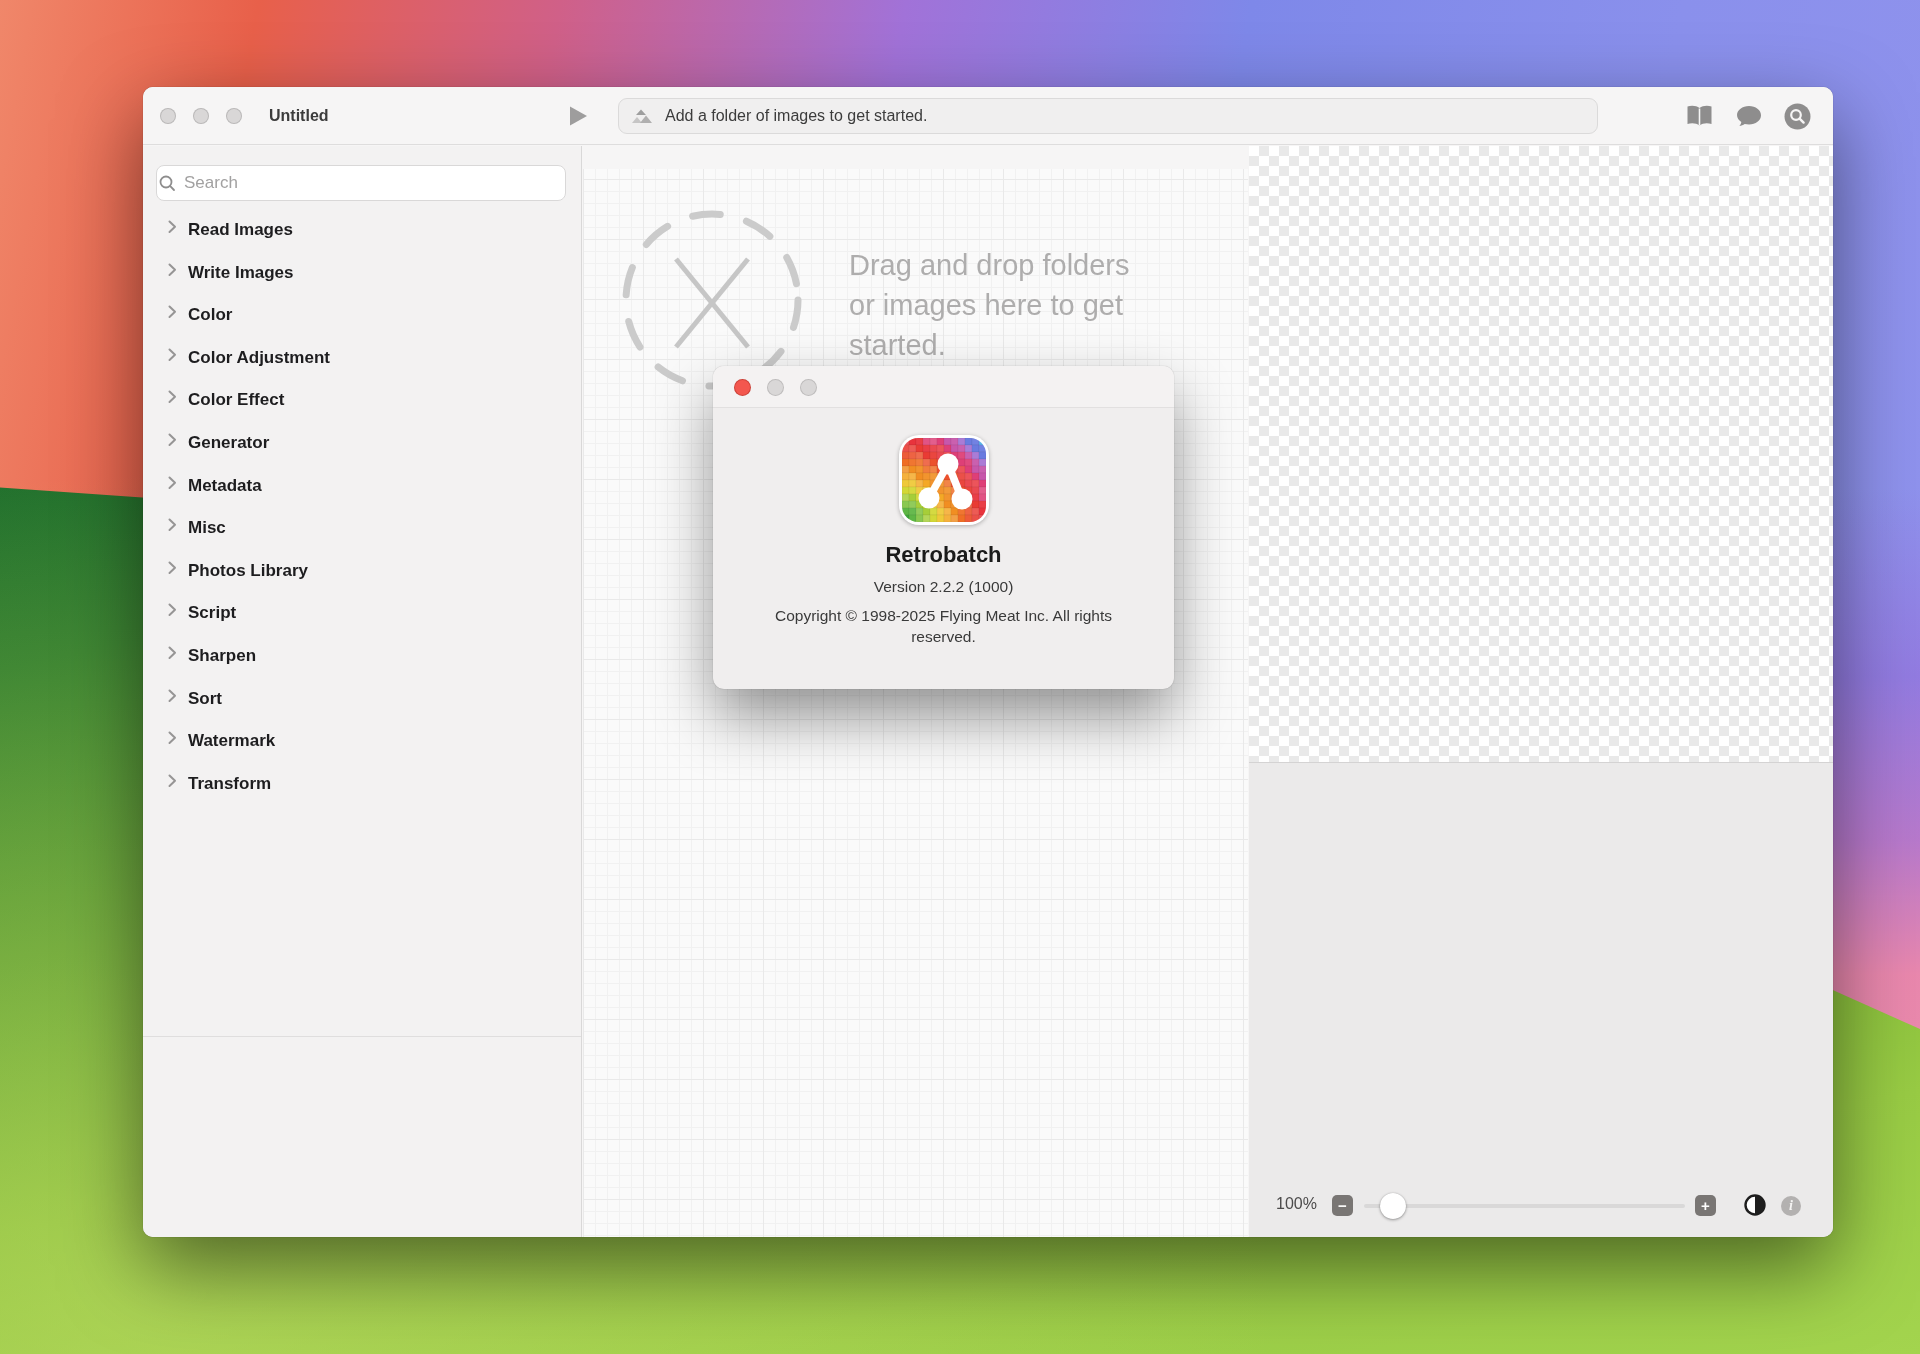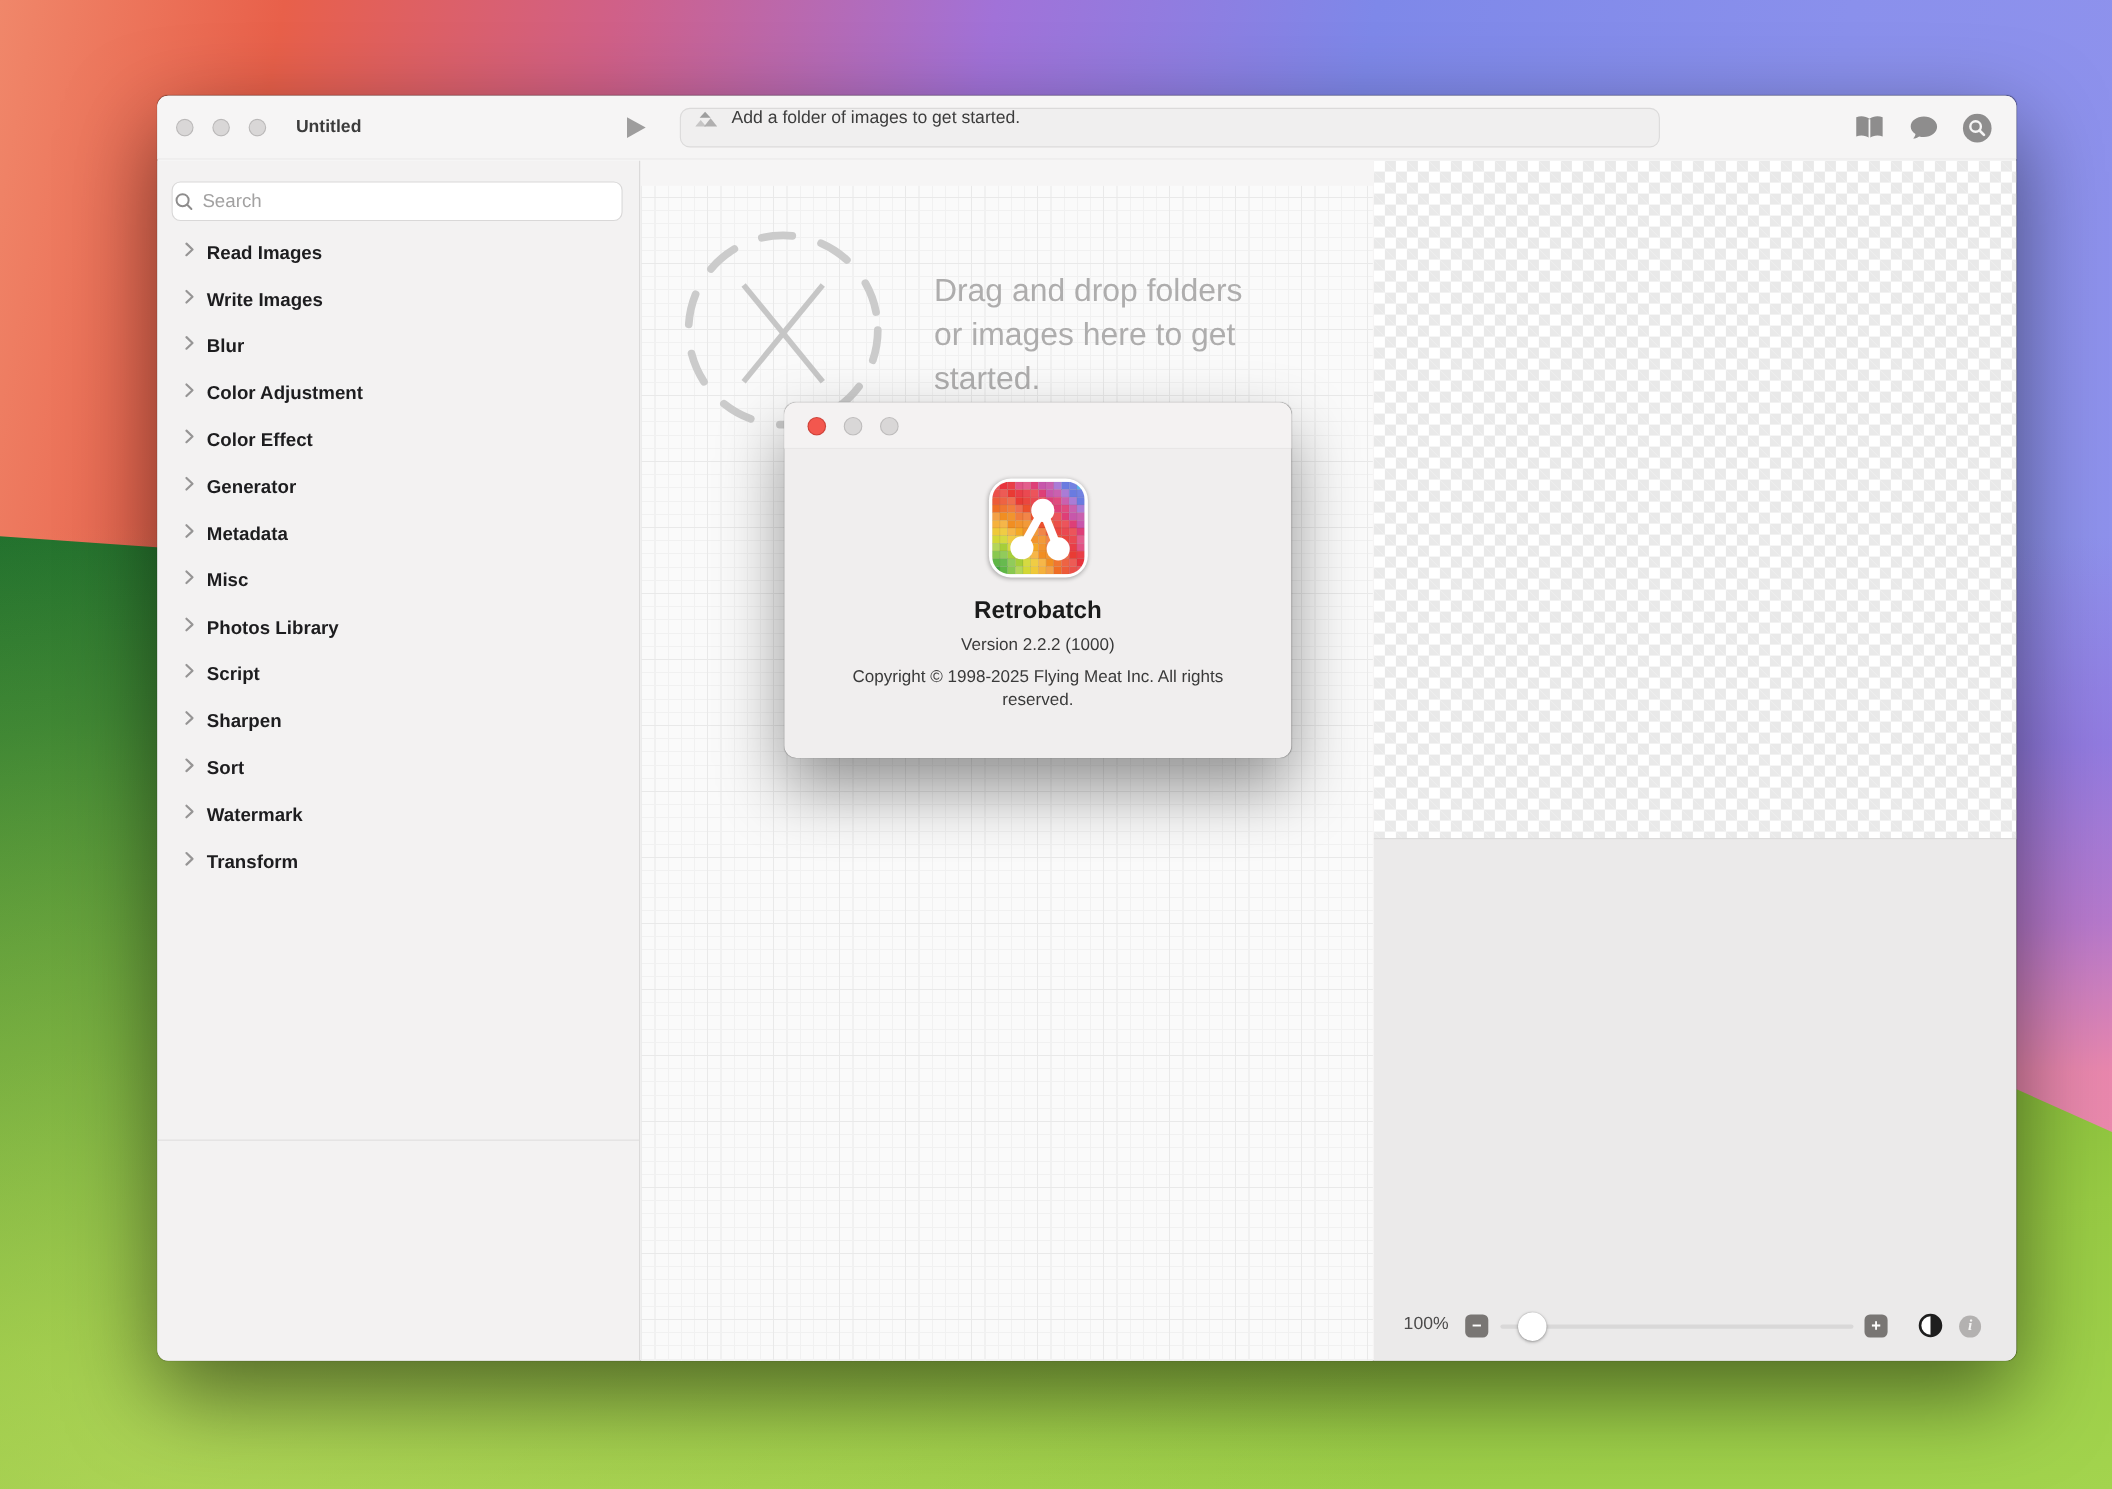--- a/index.html
+++ b/index.html
@@ -26,23 +26,23 @@
   }
   .titlebar {
     position:absolute; left:0; top:0; right:0; height:58px;
     background:#F6F5F5; border-bottom:1px solid #DEDDDD; border-radius:10px 10px 0 0;
   }
   .traffic { position:absolute; left:17px; top:21px; display:flex; gap:17px; }
   .tl { width:16px; height:16px; border-radius:50%; background:#D9D7D7; border:0.5px solid rgba(0,0,0,0.14); }
   .win-title { position:absolute; left:126px; top:0; height:58px; line-height:58px; font-weight:700; font-size:16px; color:#3C3C3C; }
   .run-button { position:absolute; left:423px; top:18px; width:24px; height:22px; cursor:default; }
   .action-field {
-    position:absolute; left:475px; top:11px; width:891px; height:36px;
+    position:absolute; left:475px; top:11px; width:980px; height:36px;
     background:#F0EFEF; border:1px solid #DBDADA; border-radius:9px;
-    display:flex; align-items:flex-start; gap:11px; padding-left:13px;
+    display:flex; align-items:center; gap:11px; padding-left:13px;
     font-size:16px; color:#3C3C3C;
   }
   .tb-buttons { position:absolute; right:22px; top:0; height:58px; display:flex; align-items:center; gap:22px; }
   .tb-btn { display:flex; align-items:center; justify-content:center; }
 
   
   .main-body { position:absolute; left:0; top:59px; right:0; bottom:0; border-radius:0 0 10px 10px; overflow:hidden; }
 
   .sidebar { position:absolute; left:0; top:0; width:439px; height:100%; background:#F3F2F2; border-right:1px solid #D9D8D8; }
   .sidebar-search {
@@ -193,21 +193,21 @@
               <svg width="9" height="14" viewBox="0 0 9 14">
                 <path d="M1.5,1.5 L7,6.8 L1.5,12" fill="none" stroke="#969595" stroke-width="2" stroke-linecap="round" stroke-linejoin="round"></path>
               </svg>
               <span>Write Images</span>
             </li>
 
             <li>
               <svg width="9" height="14" viewBox="0 0 9 14">
                 <path d="M1.5,1.5 L7,6.8 L1.5,12" fill="none" stroke="#969595" stroke-width="2" stroke-linecap="round" stroke-linejoin="round"></path>
               </svg>
-              <span>Blur</span>
+              <span>Color</span>
             </li>
 
             <li>
               <svg width="9" height="14" viewBox="0 0 9 14">
                 <path d="M1.5,1.5 L7,6.8 L1.5,12" fill="none" stroke="#969595" stroke-width="2" stroke-linecap="round" stroke-linejoin="round"></path>
               </svg>
               <span>Color Adjustment</span>
             </li>
 
             <li>

